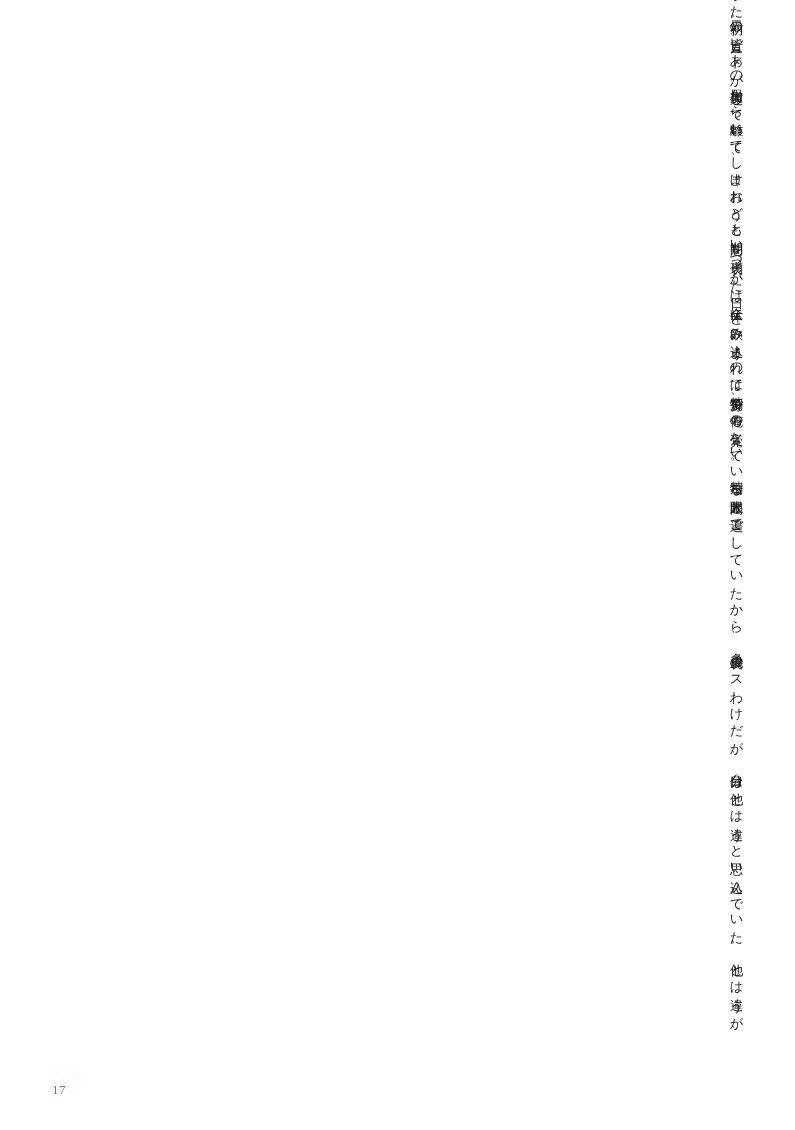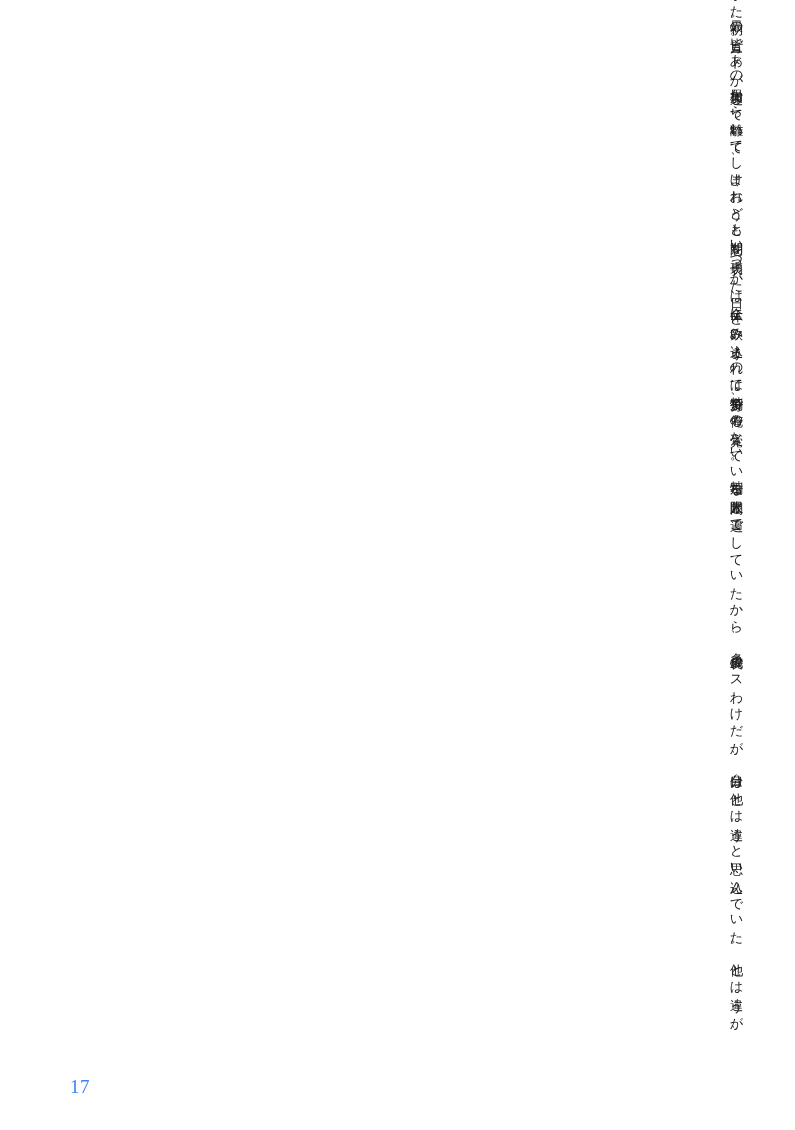--- a/index.html
+++ b/index.html
@@ -49,23 +49,23 @@
     letter-spacing: 1.55px;
     height: 100%;
     margin-left: 9.6px;
     white-space: nowrap;
     font-family: "Liberation Serif", "DejaVu Serif", serif;
     color: #1b1b1b;
   }
 
   .page-number {
     position: absolute;
-    left: 70px;
+    left: 52px;
     bottom: 32px;
-    font-size: 19px;
+    font-size: 13px;
     font-family: "Liberation Serif", "DejaVu Serif", serif;
     color: #3b82f6;
     letter-spacing: 0.5px;
   }
 </style>
 </head>
 <body>
 
 <div class="page">
 

